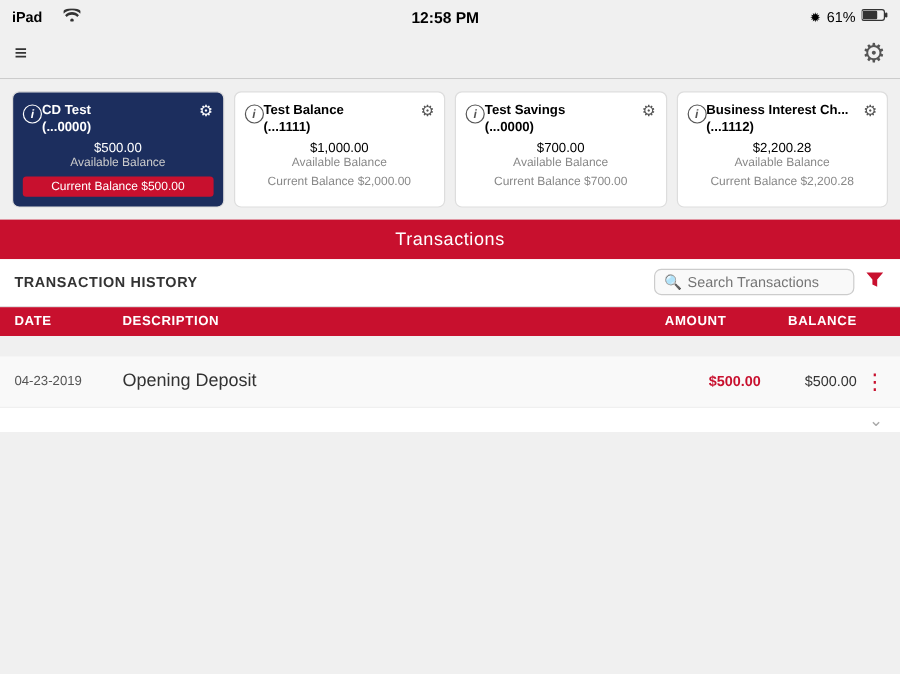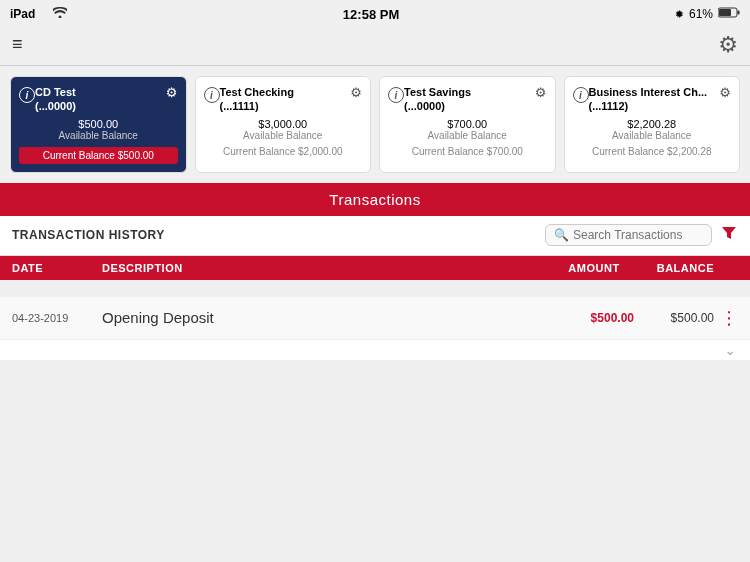--- a/index.html
+++ b/index.html
@@ -159,21 +159,21 @@
     
     #table-header {
       display: flex;
       align-items: center;
       background: #c8102e;
       color: white;
       padding: 6px 12px;
     }
     .col-date { width: 90px; font-size: 11px; font-weight: 700; letter-spacing: 0.5px; }
     .col-desc { flex: 1; font-size: 11px; font-weight: 700; letter-spacing: 0.5px; }
-    .col-amount { width: 80px; text-align: center; font-size: 11px; font-weight: 700; letter-spacing: 0.5px; }
+    .col-amount { width: 80px; text-align: left; font-size: 11px; font-weight: 700; letter-spacing: 0.5px; }
     .col-balance { width: 80px; text-align: right; font-size: 11px; font-weight: 700; letter-spacing: 0.5px; }
     .col-action { width: 24px; }
 
     
     #transactions-table {
       background: white;
       margin-top: 17px;
     }
     .transaction-row {
       display: flex;
@@ -243,26 +243,26 @@
     </div>
     <div class="account-balance-avail">$500.00</div>
     <div class="account-avail-label">Available Balance</div>
     <div class="account-current-bar">Current Balance $500.00</div>
   </div>
 
   <div class="account-card">
     <div class="account-card-top">
       <div class="account-info-icon">i</div>
       <div class="account-name">
-        <span>Test Checking</span><br>
+        <span>Test Balance</span><br>
         <span>(...1111)</span>
       </div>
       <div class="account-gear">⚙</div>
     </div>
-    <div class="account-balance-avail">$3,000.00</div>
+    <div class="account-balance-avail">$1,000.00</div>
     <div class="account-avail-label">Available Balance</div>
     <div class="account-current-label">Current Balance $2,000.00</div>
   </div>
 
   <div class="account-card">
     <div class="account-card-top">
       <div class="account-info-icon">i</div>
       <div class="account-name">
         <span>Test Savings</span><br>
         <span>(...0000)</span>

